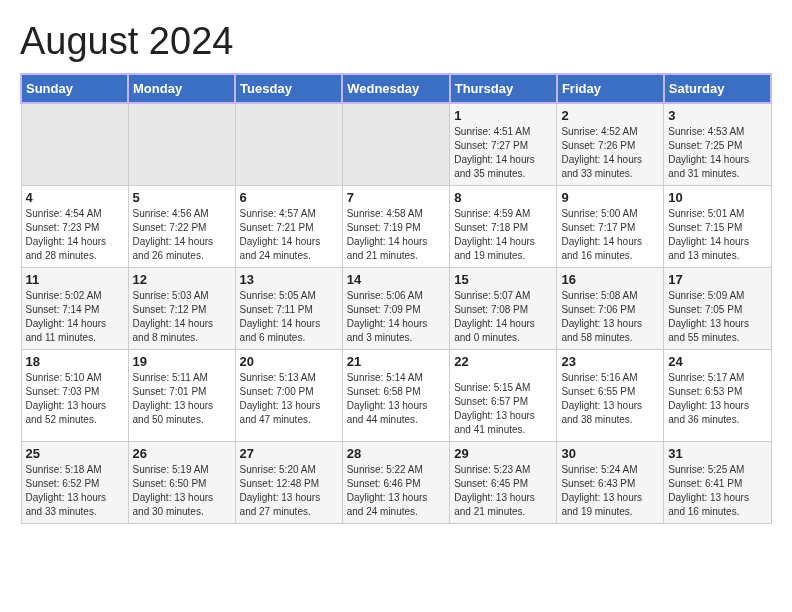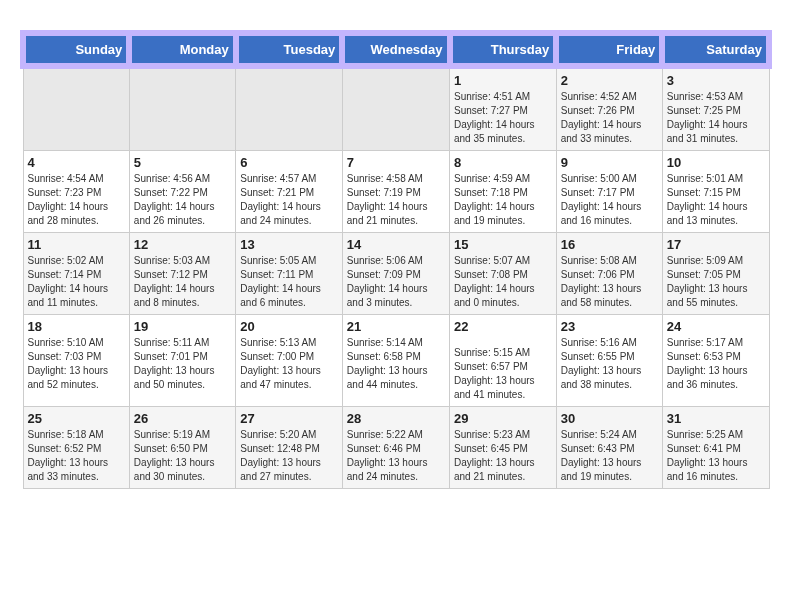--- a/index.html
+++ b/index.html
@@ -39,24 +39,24 @@
     }
     table {
       width: 100%;
       border-collapse: collapse;
       font-size: 11px;
     }
     thead tr th {
       background-color: #3a6fc4;
       color: white;
       padding: 6px 4px;
-      text-align: right;
+      text-align: left;
       font-size: 13px;
       font-weight: bold;
-      border: 6px solid #c4b5fd;
+      border: 2px solid #c4b5fd;
     }
     tbody tr td {
       border: 1px solid #ccc;
       vertical-align: top;
       padding: 4px;
       height: 80px;
       width: 108px;
       background: #fff;
     }
     tbody tr:nth-child(odd) td {
@@ -79,20 +79,21 @@
     }
     .empty-cell {
       background: #e8e8e8 !important;
     }
   </style>
 </head>
 <body>
 
 <div class="header-section">
   <div class="title-section">
+    <div class="main-title">August 2024</div>
   </div>
 </div>
 
 <table>
   <thead>
     <tr>
       <th>Sunday</th>
       <th>Monday</th>
       <th>Tuesday</th>
       <th>Wednesday</th>

